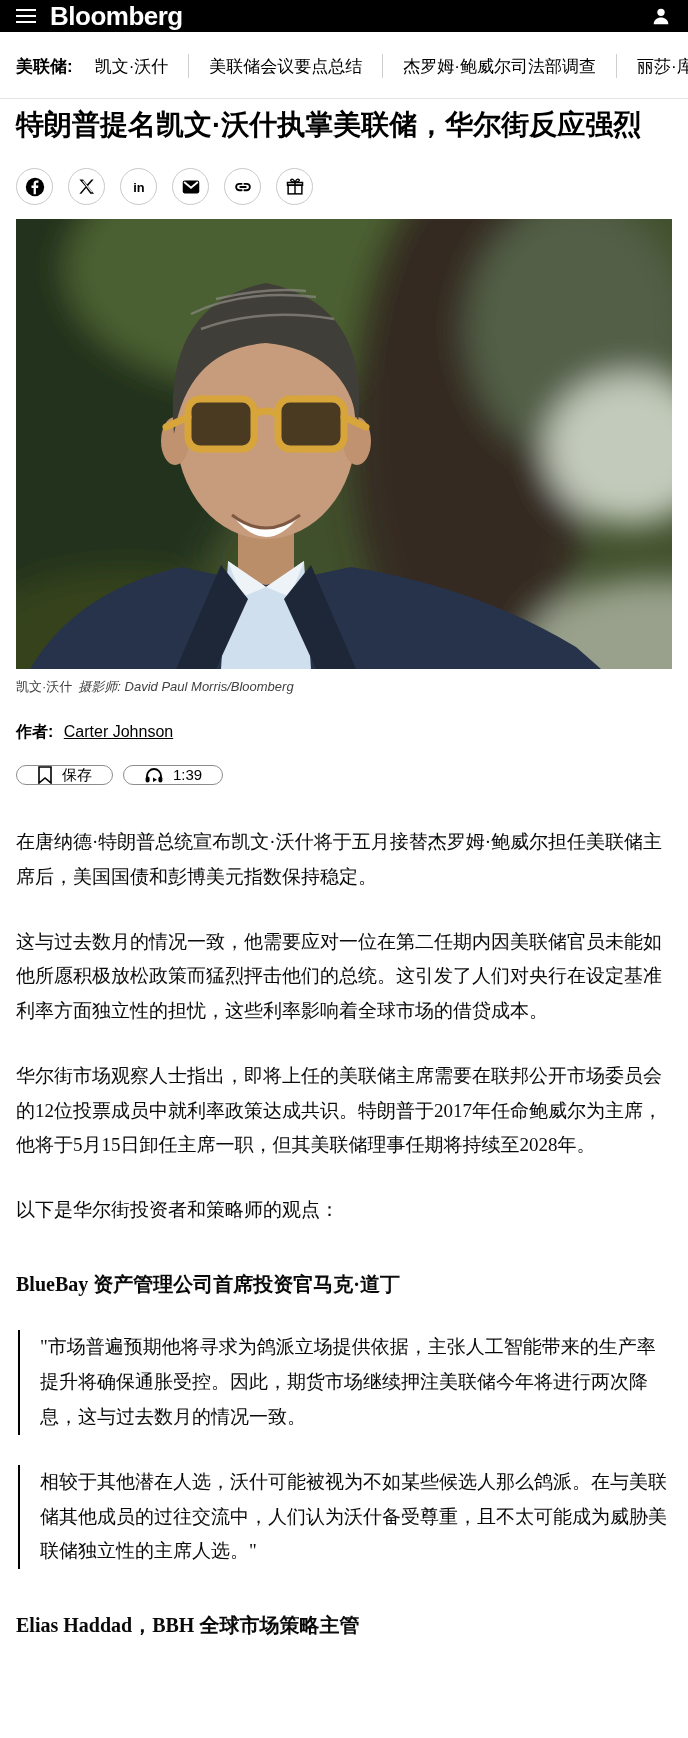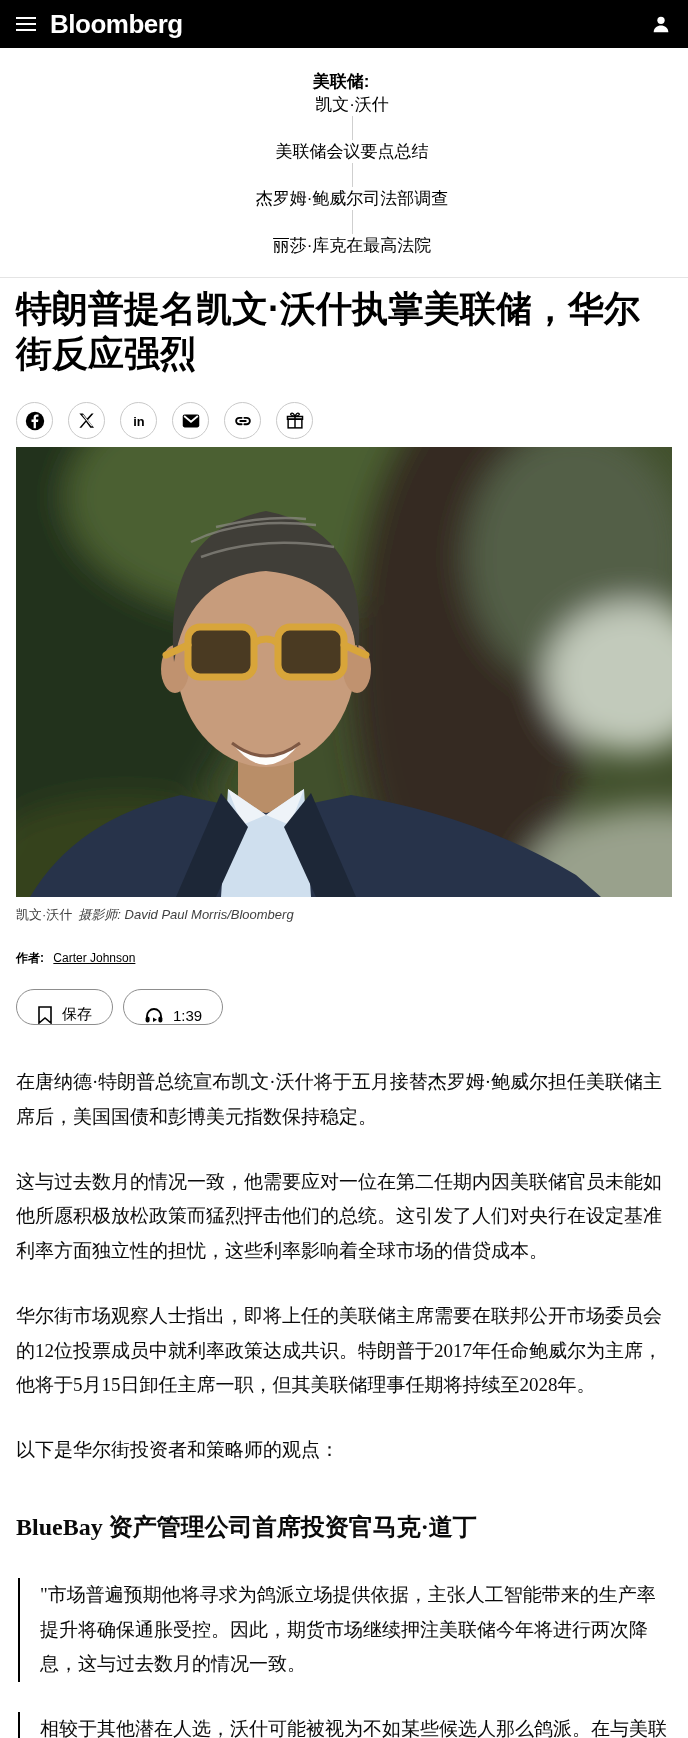--- a/index.html
+++ b/index.html
@@ -4,81 +4,81 @@
 <style>
   * { margin:0; padding:0; box-sizing:border-box; }
   html,body { background:#fff; }
   body {
     width:688px; margin:0 auto;
     font-family:"Liberation Sans", sans-serif;
     color:#000;
   }
   
   .topbar {
-    background:#000; height:48px;
+    background:#000; height:32px;
     display:flex; align-items:center;
     padding:0 16px;
   }
   .hamburger { width:20px; height:14px; display:flex; flex-direction:column; justify-content:space-between; cursor:pointer; }
   .hamburger span { display:block; height:2px; background:#fff; }
   .brand {
     color:#fff; font-weight:700; font-size:26px; letter-spacing:-0.5px;
     margin-left:14px; flex:1;
   }
   .profile-btn { width:22px; height:22px; cursor:pointer; }
   
   .topicbar {
     display:flex; align-items:center;
     padding:22px 0 20px 16px;
     border-bottom:1px solid #e4e4e4;
-    font-size:17px; white-space:nowrap; overflow:hidden;flex-direction:column;
+    font-size:17px; white-space:nowrap; overflow:hidden;
   }
   .topicbar .nav-label { font-weight:700; margin-right:22px; }
   .topicbar a { color:#000; text-decoration:none; cursor:pointer; }
   .vdiv { width:1px; height:24px; background:#cfcfcf; margin:0 20px; flex:0 0 auto; }
   
   main { padding:0 16px; }
   .category { font-size:16px; margin-top:22px; }
   h1 {
-    font-size:36px; line-height:1.25; font-weight:700;
+    font-size:28px; line-height:1.25; font-weight:700;
     margin-top:8px; letter-spacing:0;
   }
   .share-row { display:flex; gap:15px; margin-top:26px; }
   .share-btn {
     width:37px; height:37px; border:1px solid #c9c9c9; border-radius:50%;
     background:#fff; display:flex; align-items:center; justify-content:center;
     cursor:pointer; padding:0;
   }
   
-  figure { margin-top:8px; }
+  figure { margin-top:14px; }
   .photo { width:656px; height:450px; display:block; }
   figcaption { margin-top:9px; font-size:13px; color:#3f3f3f; }
   figcaption .credit { font-style:italic; margin-left:6px; }
   
-  .byline { margin-top:26px; font-size:12px; }
+  .byline { margin-top:26px; font-size:16px; }
   .byline .lbl { font-weight:700; margin-right:6px; }
   .byline a { color:#000; }
   .date { margin-top:8px; font-size:15px; color:#6f6f6f; }
   .actions { display:flex; gap:10px; margin-top:22px; }
   .pill-btn {
-    display:flex; align-items:flex-end; gap:9px;
-    height:36px; padding:0 20px;
+    display:flex; align-items:flex-start; gap:9px;
+    height:20px; padding:0 20px;
     border:1px solid #8d8d8d; border-radius:18px; background:#fff;
     font-size:15px; color:#000; cursor:pointer;
     font-family:"Liberation Sans", sans-serif;
   }
   
   article {
     margin-top:40px;
     font-family:"Liberation Serif","DejaVu Serif", serif;
     font-size:19px; line-height:1.83; color:#0a0a0a;
   }
   article p { margin-bottom:30px; }
   article h2 {
-    font-size:24px; font-weight:700; margin:38px 0 28px;
+    font-size:20px; font-weight:700; margin:38px 0 28px;
   }
   blockquote {
     border-left:2px solid #000;
     padding-left:20px; margin:0 0 30px 2px;
   }
   blockquote p { margin:0; }
   .ic { display:block; }
 </style>
 </head>
 <body>

